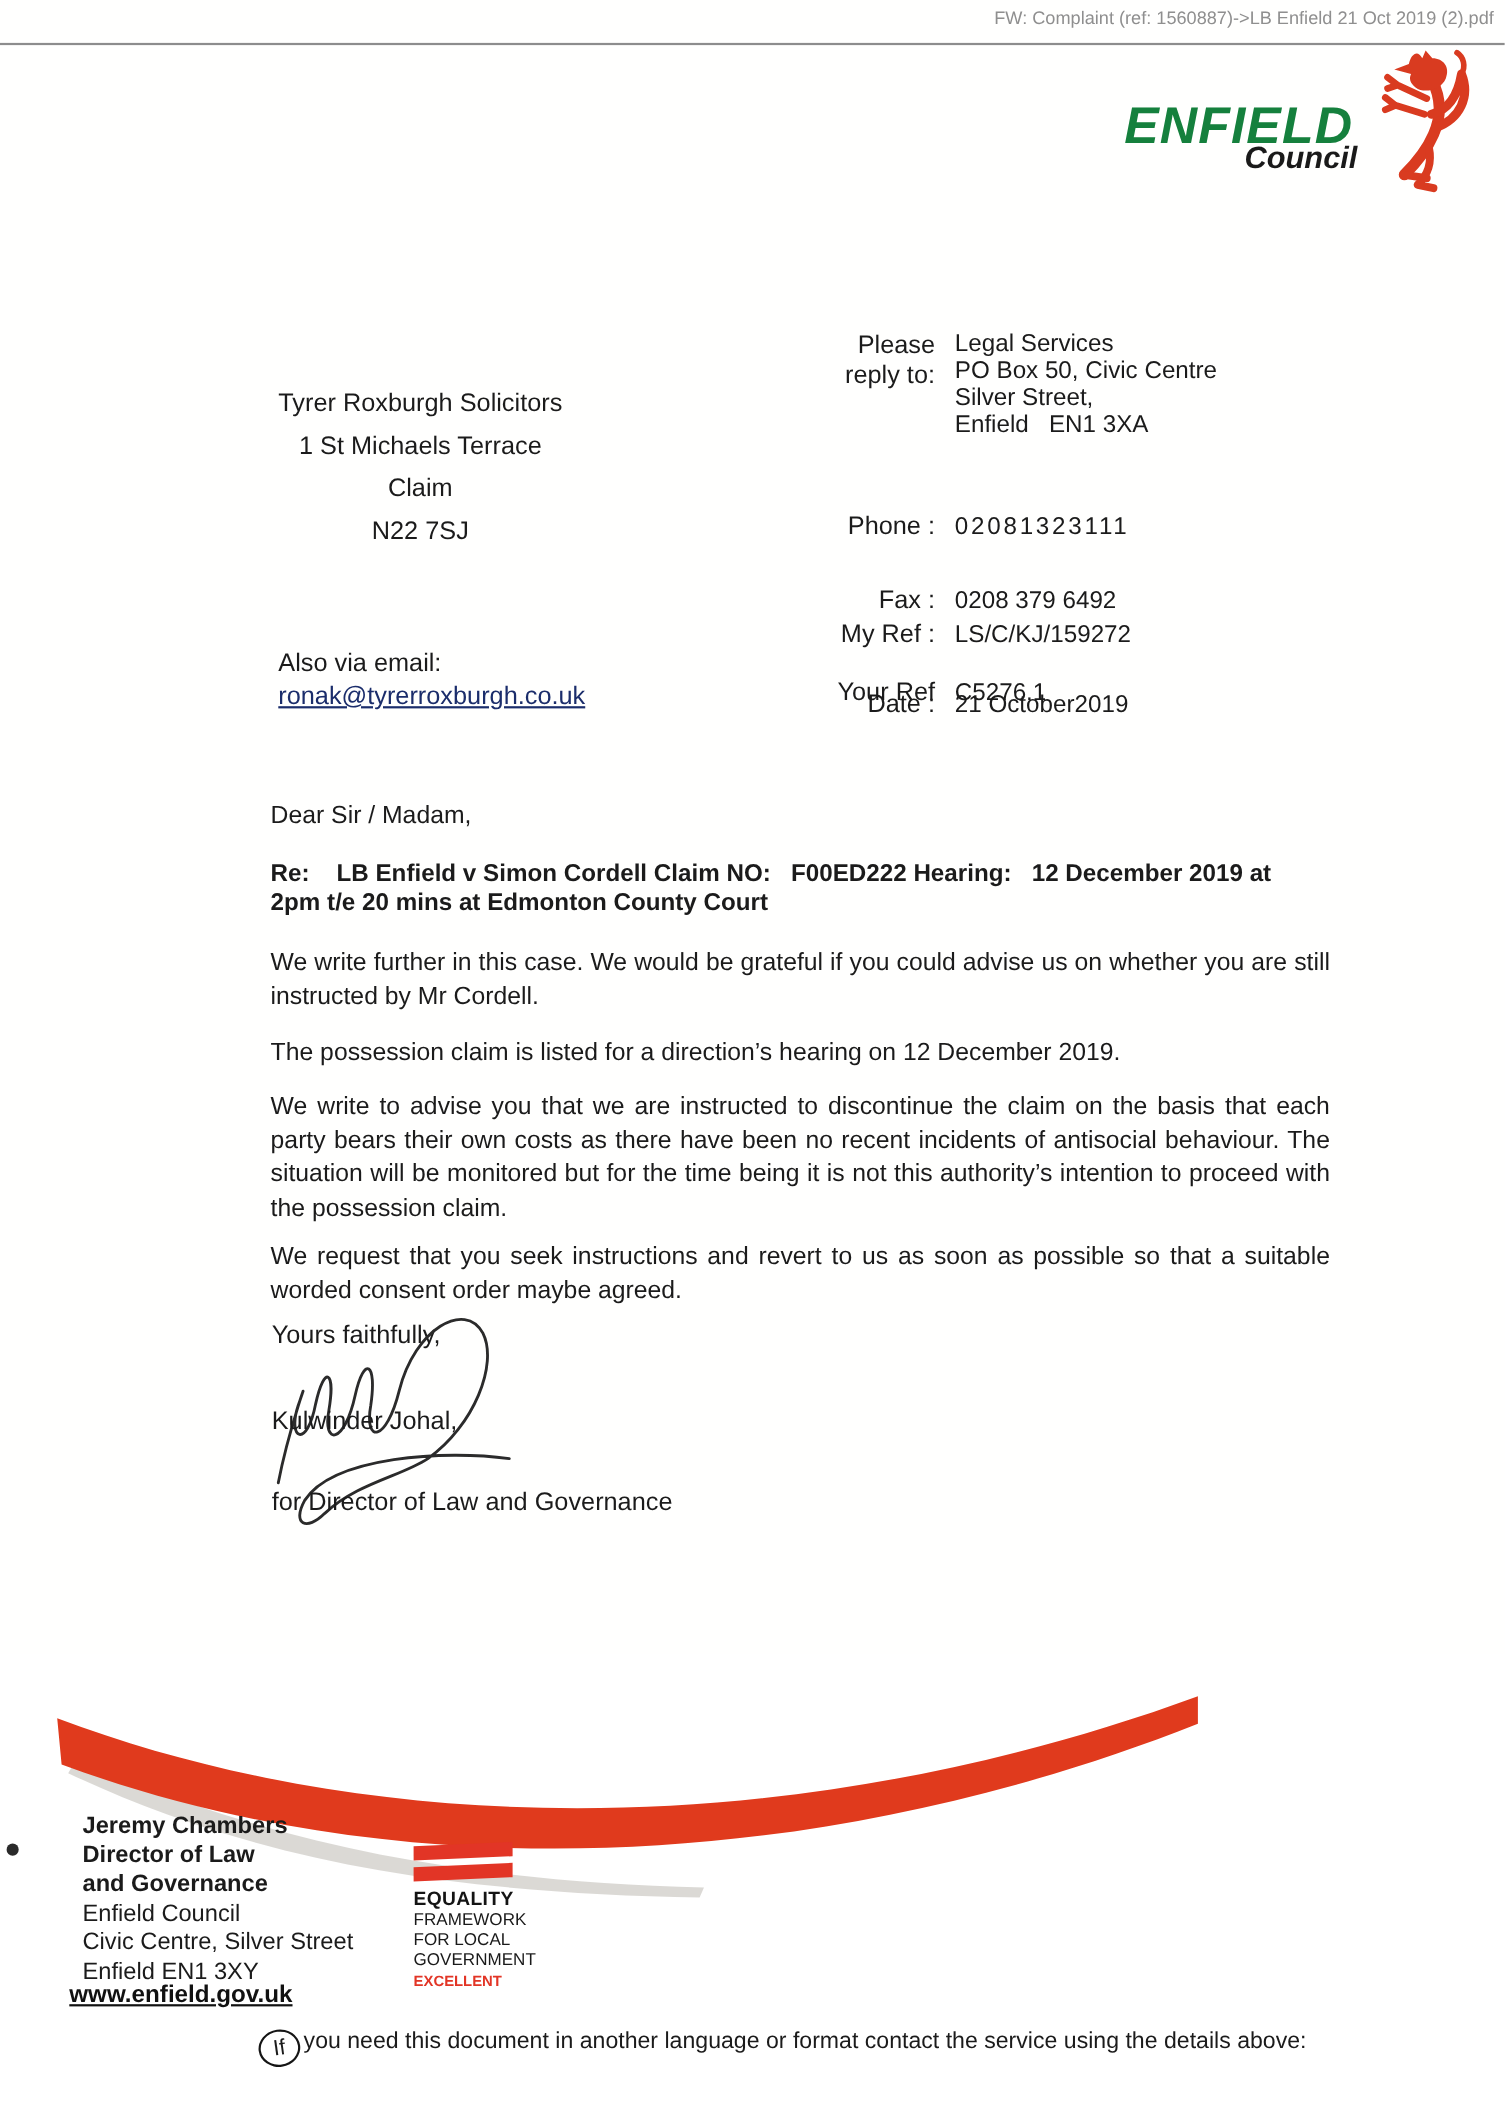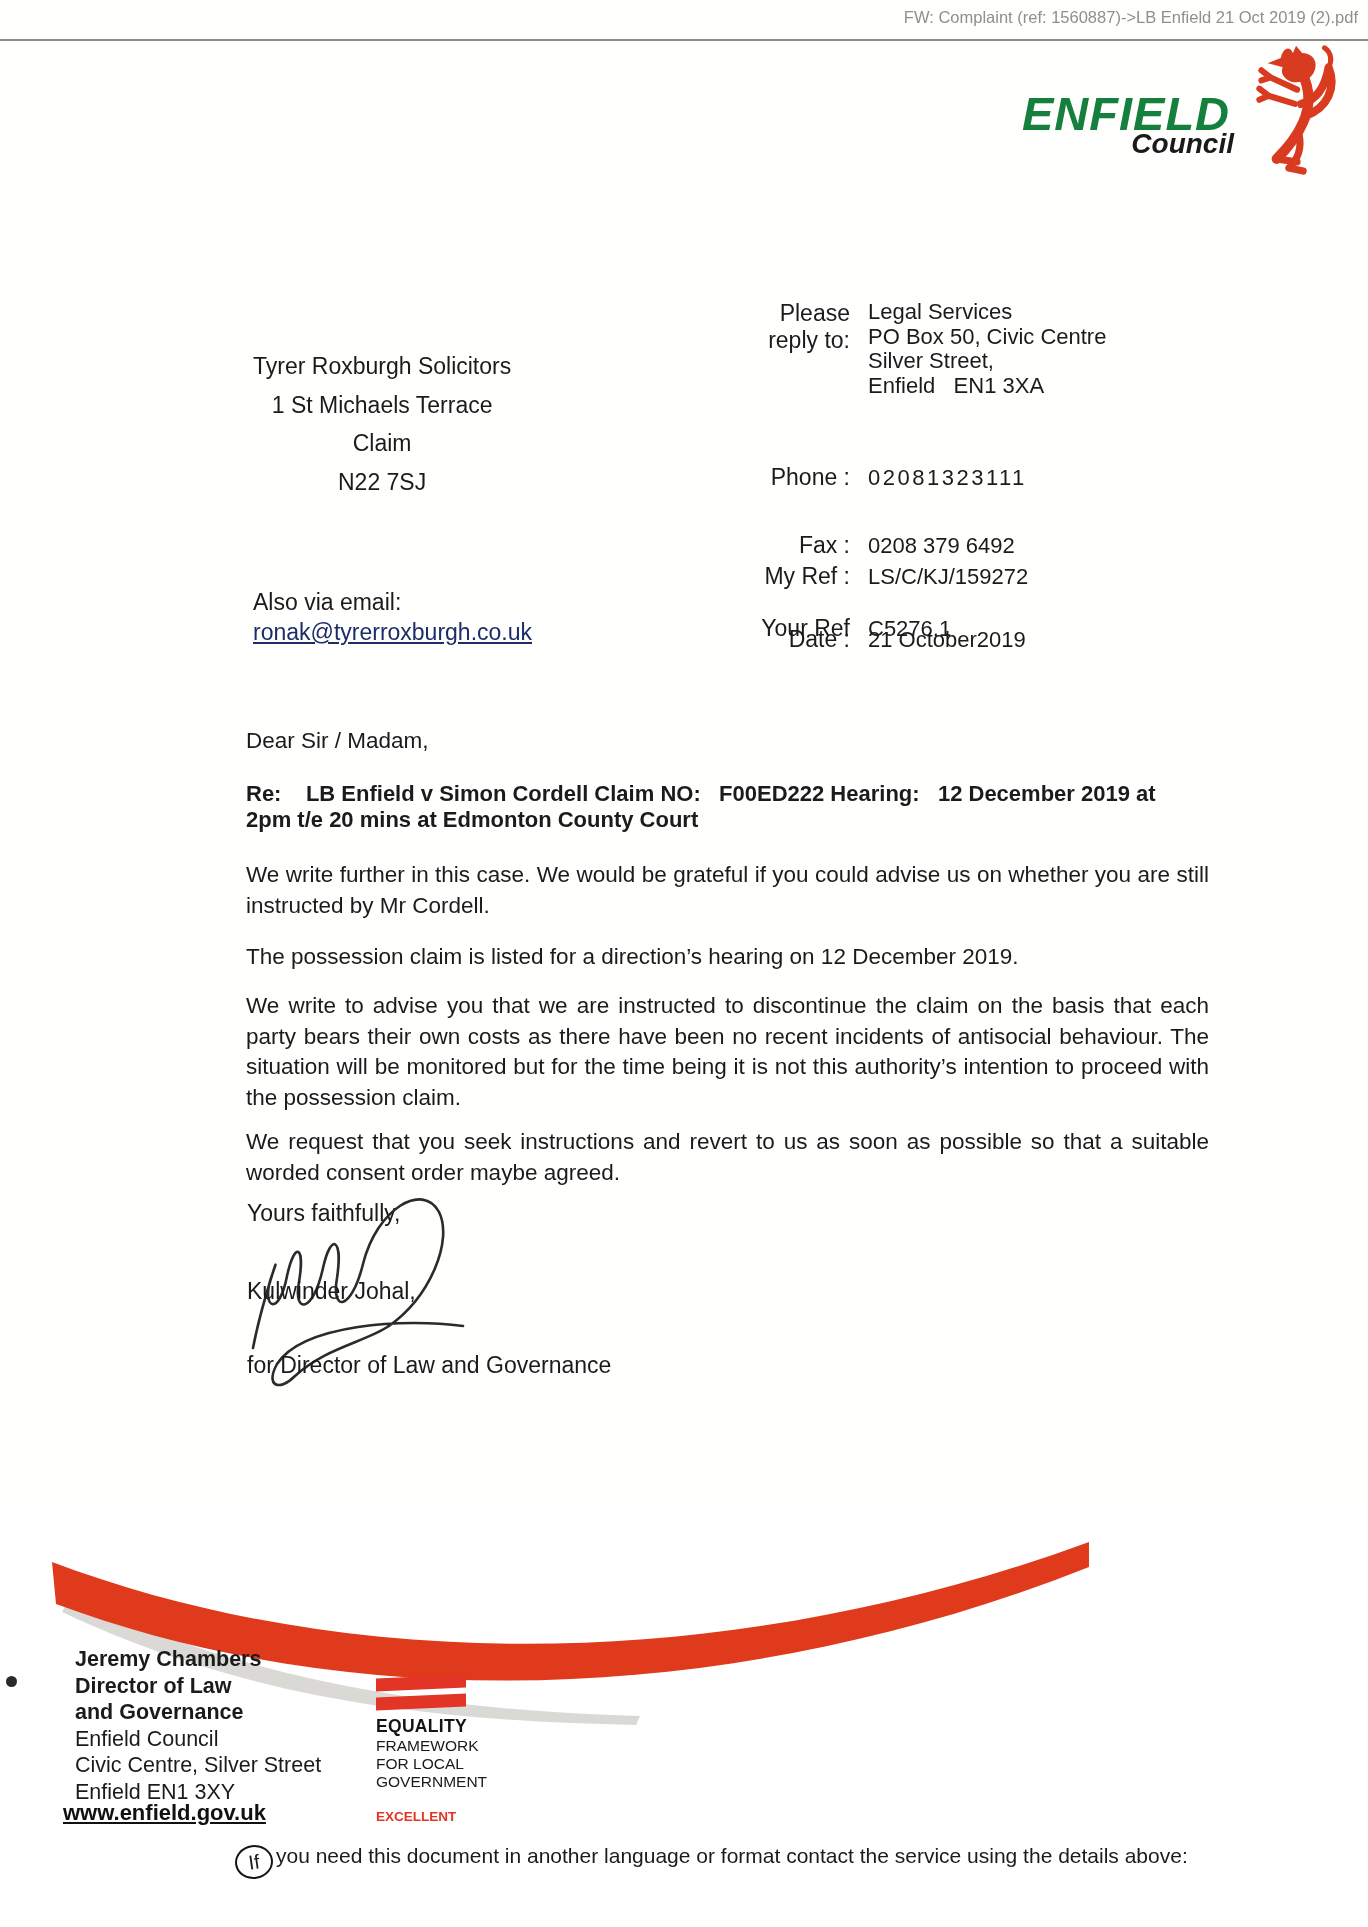--- a/index.html
+++ b/index.html
@@ -48,21 +48,21 @@
   .sender{position:absolute;left:63px;top:1646px;font-size:21.5px;line-height:26.5px;margin-left:12px;}
   .sender .b{font-weight:bold;}
   .website{position:absolute;left:63px;top:1800px;font-size:22px;font-weight:bold;
        color:#111;text-decoration:underline;cursor:pointer;}
 
   .eq-logo{position:absolute;left:376px;top:1676px;}
   .eq-bars{transform:skewY(-2.5deg);}
   .eq-bar{width:90px;height:13px;background:#e23526;margin-bottom:6px;}
   .eq-l1{font-size:17.5px;font-weight:bold;color:#141414;margin-top:8px;letter-spacing:0.3px;}
   .eq-l{font-size:15.5px;color:#1a1a1a;line-height:18px;}
-  .eq-l5{font-size:13.5px;color:#e23526;font-weight:bold;margin-top:18px;}
+  .eq-l5{font-size:13.5px;color:#e23526;font-weight:bold;margin-top:2px;}
 
   .notice{position:absolute;left:235px;top:1844px;font-size:21px;}
   .circle-if{display:inline-block;width:34px;height:30px;line-height:30px;text-align:center;
        border:2.5px solid #151515;border-radius:50%;font-size:20px;transform:rotate(-8deg);
        margin-right:3px;vertical-align:-6px;}
 </style>
 </head>
 <body>
 
 <div class="page">

